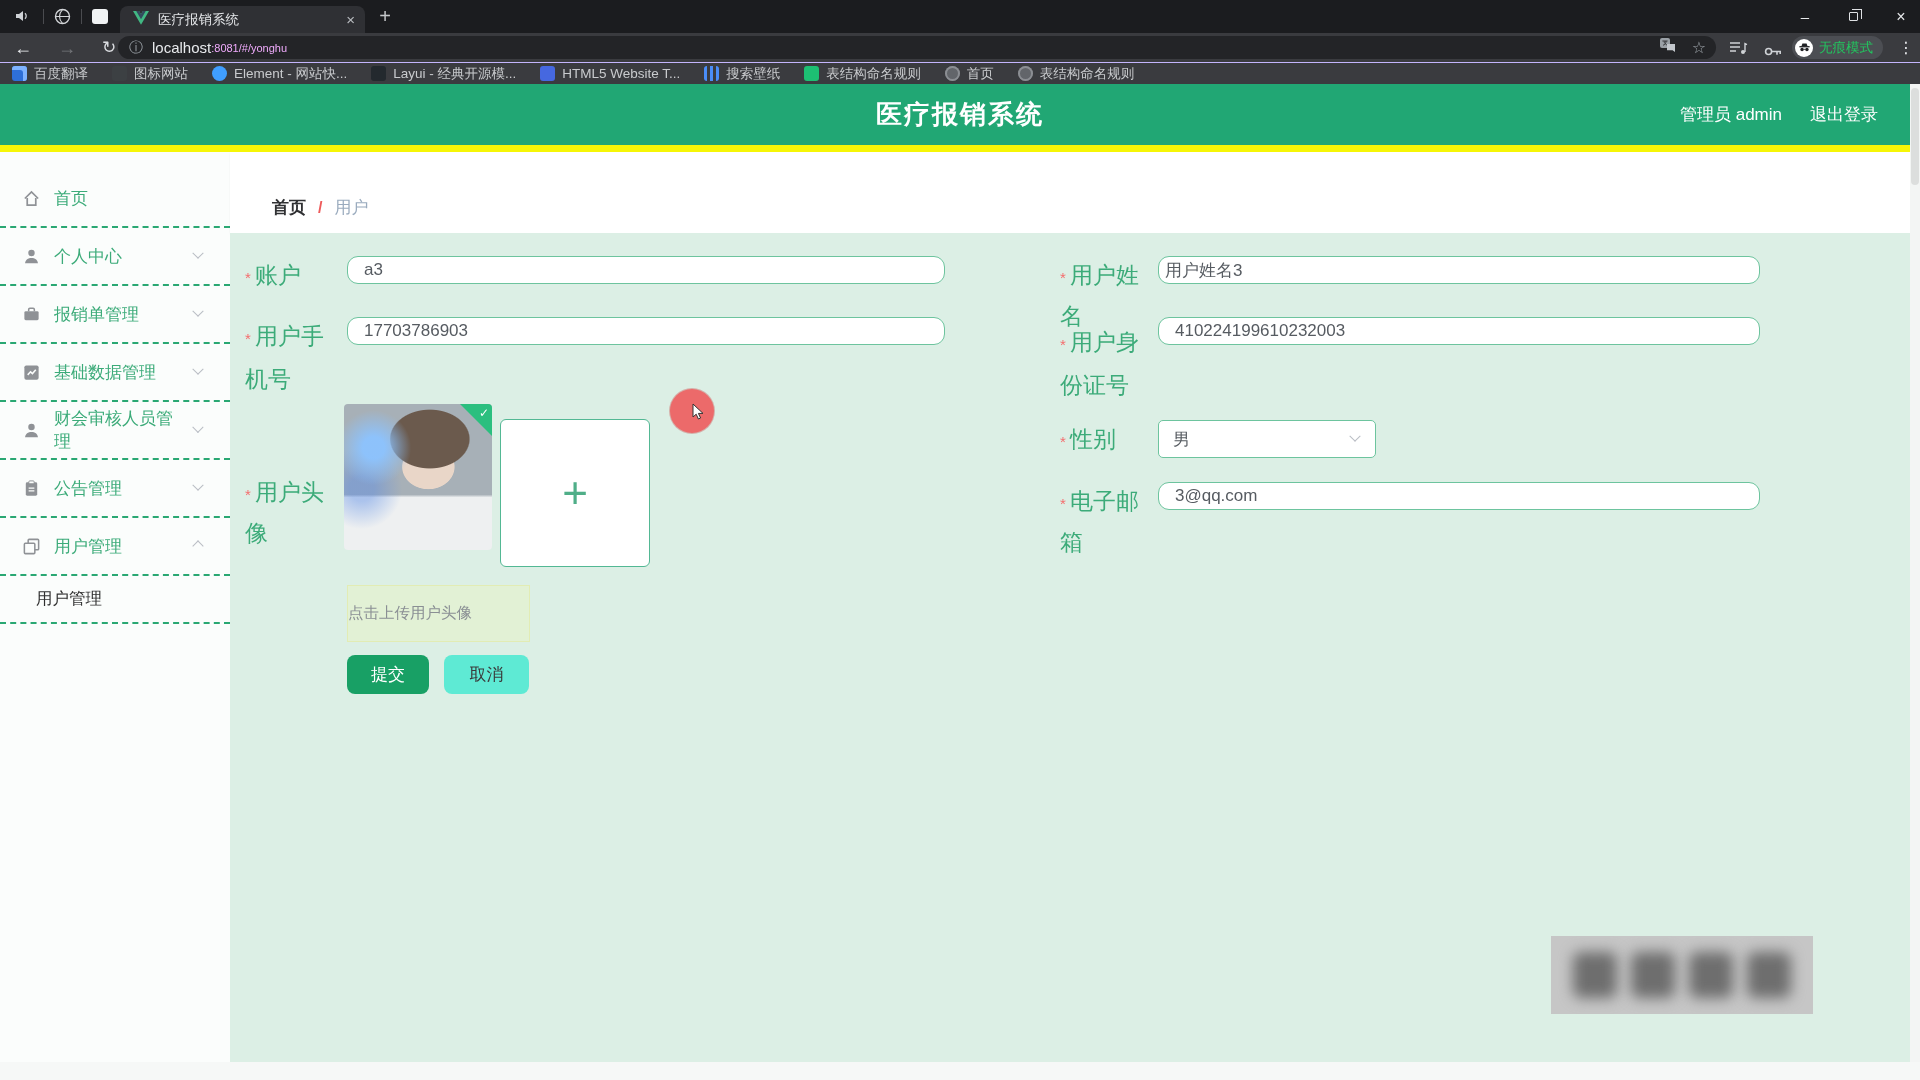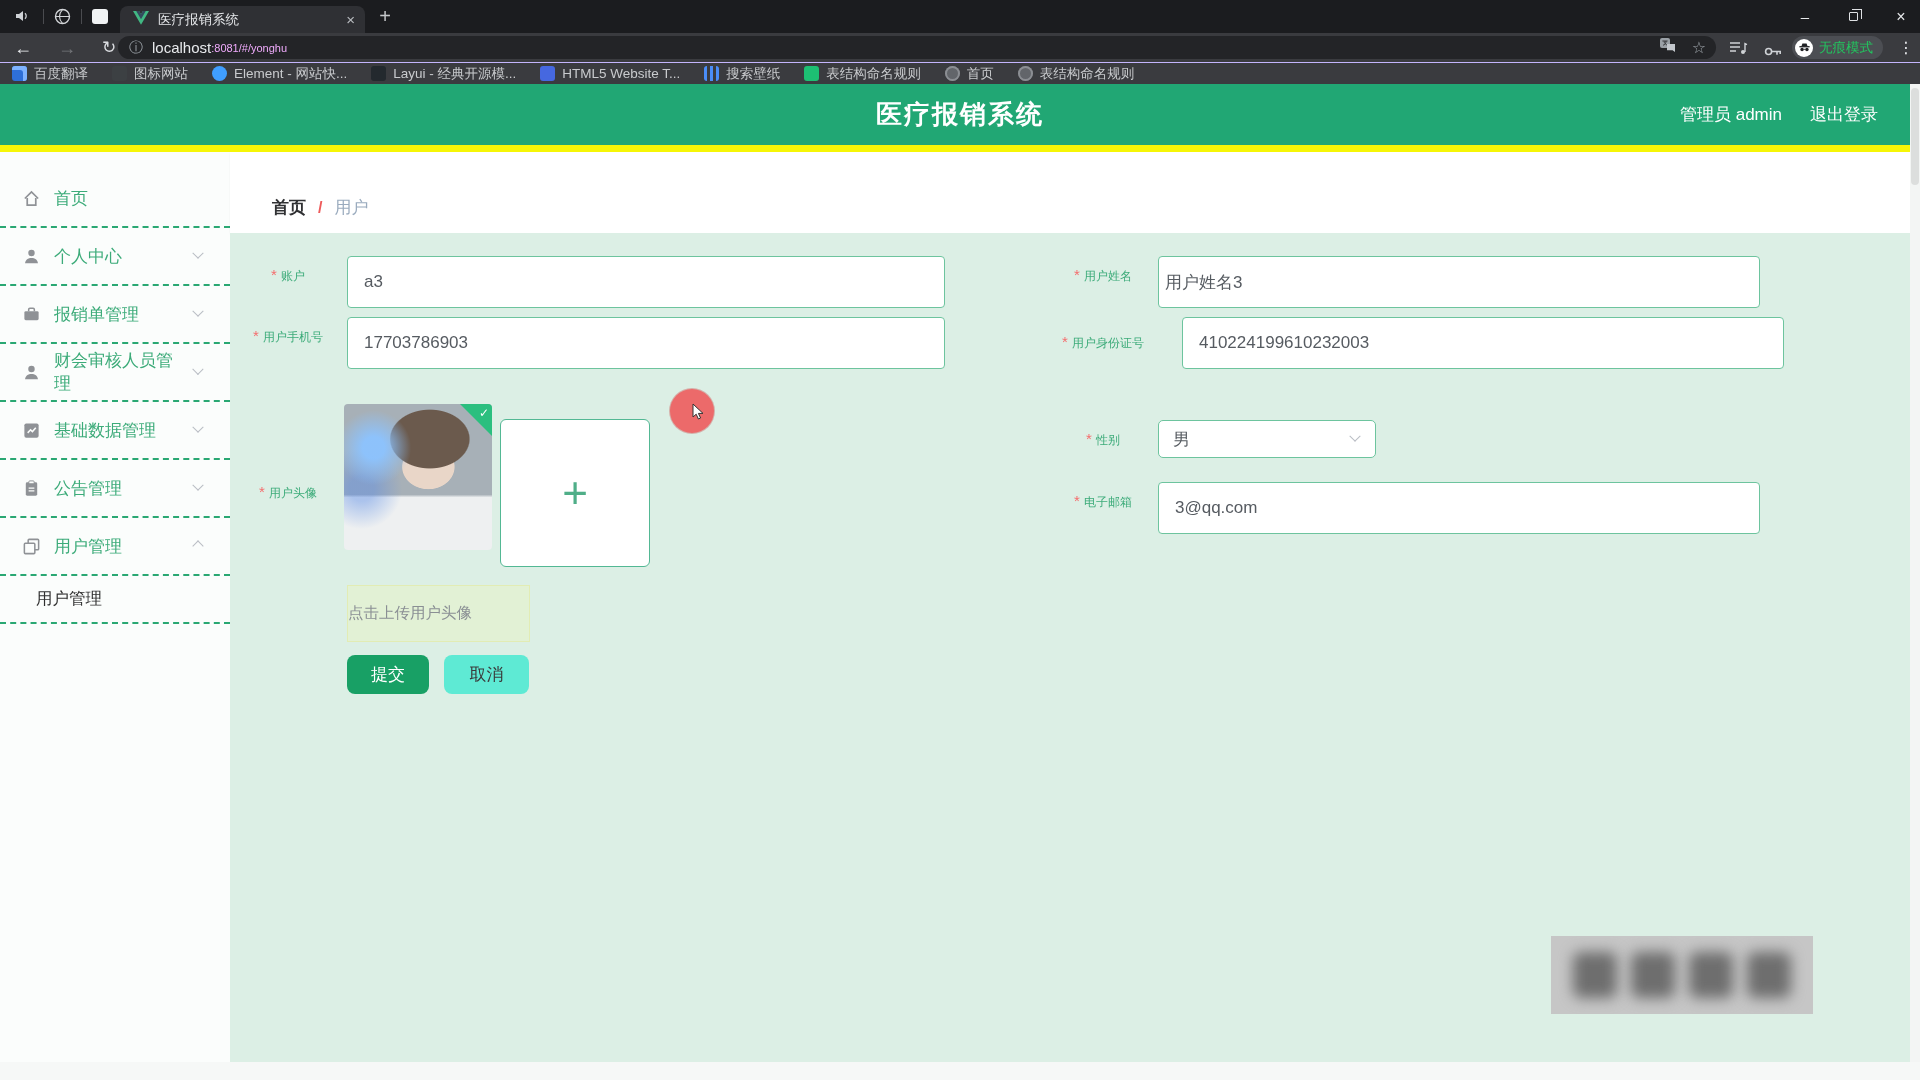--- a/index.html
+++ b/index.html
@@ -71,24 +71,24 @@
 
 
 .content{position:absolute;left:230px;top:152px;width:1680px;height:910px;background:#fff}
 .crumbstrip{position:absolute;left:0;top:0;right:0;height:81px;background:#fff;box-shadow:0 1px 2px rgba(0,0,0,.05)}
 .crumb{position:absolute;left:42px;top:44px;display:flex;gap:12px;align-items:center}
 .crumb-home{font-size:17px;color:#303133;font-weight:bold}
 .crumb-sep{font-size:16px;color:#ee5b5b;font-weight:bold}
 .crumb-cur{font-size:17px;color:#9aabbe}
 .panel{position:absolute;left:0;top:81px;right:0;bottom:0;background:#dcefe5}
 
-.flabel{position:absolute;width:86px;text-align:center;font-size:12px;color:#3cab79;line-height:38px}
+.flabel{position:absolute;width:86px;text-align:left;font-size:23px;color:#3cab79;line-height:38px}
 .flabel.two{line-height:40px}
 .flabel::before{content:"* ";color:#f56c6c;font-size:15px}
-.finput{position:absolute;height:52px;background:#fff;border:1px solid #6dc49e;border-radius:4px;font-size:17px;color:#565b61;padding:0 16px;font-family:"Liberation Sans","DejaVu Sans",sans-serif;outline:none}
+.finput{position:absolute;height:28px;background:#fff;border:1px solid #6dc49e;border-radius:11px;font-size:17px;color:#565b61;padding:0 16px;font-family:"Liberation Sans","DejaVu Sans",sans-serif;outline:none}
 .fselect{position:absolute;height:38px;background:#fff;border:1px solid #6dc49e;border-radius:5px;display:flex;align-items:center;padding:0 14px}
 .fselect .val{font-size:17px;color:#565b61}
 .fselect .chev{margin-left:auto;margin-right:2px;transform:rotate(45deg) translate(-2px,-2px)}
 
 .avatar-img{position:absolute;left:114px;top:171px;width:148px;height:146px;border-radius:4px;overflow:hidden;
  background:
   radial-gradient(circle at 20% 30%, rgba(140,195,255,.95) 0 7%, rgba(120,170,255,0) 24%),
   radial-gradient(circle at 12% 58%, rgba(90,140,230,.45) 0 8%, transparent 26%),
   radial-gradient(ellipse 44% 33% at 58% 24%, #6b5a4d 0 60%, rgba(107,90,77,0) 62%),
   radial-gradient(ellipse 30% 26% at 57% 43%, #e9d6c8 0 58%, rgba(233,214,200,0) 60%),
@@ -266,32 +266,32 @@
     <div class="snav-item">
       <svg class="sic" width="19" height="19" viewBox="0 0 20 20">
           <rect x="2.5" y="6.5" width="15" height="9.5" rx="1.5" fill="#8f9296"></rect>
           <path d="M7 6.5V4.8c0-.7.6-1.3 1.3-1.3h3.4c.7 0 1.3.6 1.3 1.3v1.7" stroke="#8f9296" fill="none" stroke-width="1.6"></path>
         </svg>
       <span class="snav-label">报销单管理</span>
       <span class="chev down"></span>
     </div>
     <div class="snav-item">
       <svg class="sic" width="19" height="19" viewBox="0 0 20 20">
+          <rect x="2.5" y="2.5" width="15" height="15" rx="2" fill="#8f9296"></rect>
+          <path d="M6 12.5l3-3.2 2 1.8 3.5-4" stroke="#fbfdfc" fill="none" stroke-width="1.6"></path>
+        </svg>
+      <span class="snav-label">基础数据管理</span>
+      <span class="chev down"></span>
+    </div>
+    <div class="snav-item">
+      <svg class="sic" width="19" height="19" viewBox="0 0 20 20">
           <circle cx="10" cy="6.3" r="3.4" fill="#8f9296"></circle>
           <path d="M3.2 17.2c.4-3.8 3.2-5.6 6.8-5.6s6.4 1.8 6.8 5.6Z" fill="#8f9296"></path>
         </svg>
       <span class="snav-label">财会审核人员管理</span>
-      <span class="chev down"></span>
-    </div>
-    <div class="snav-item">
-      <svg class="sic" width="19" height="19" viewBox="0 0 20 20">
-          <rect x="2.5" y="2.5" width="15" height="15" rx="2" fill="#8f9296"></rect>
-          <path d="M6 12.5l3-3.2 2 1.8 3.5-4" stroke="#fbfdfc" fill="none" stroke-width="1.6"></path>
-        </svg>
-      <span class="snav-label">基础数据管理</span>
       <span class="chev down"></span>
     </div>
     <div class="snav-item">
       <svg class="sic" width="19" height="19" viewBox="0 0 20 20">
           <rect x="4" y="3.5" width="12" height="14" rx="1.5" fill="#8f9296"></rect>
           <rect x="7.2" y="2" width="5.6" height="3" rx="1" fill="#fbfdfc" stroke="#8f9296"></rect>
           <path d="M7 9.5h6M7 12.5h6" stroke="#fbfdfc" stroke-width="1.3"></path>
         </svg>
       <span class="snav-label">公告管理</span>
       <span class="chev down"></span>
@@ -321,21 +321,21 @@
     <div class="panel">
 
       <div class="flabel" style="left:15px;top:23px">账户</div>
       <input class="finput" style="left: 117px; top: 23px; width: 598px;" value="a3">
       <div class="flabel" style="left:830px;top:23px">用户姓名</div>
       <input class="finput" style="left: 928px; top: 23px; width: 602px; padding-left: 6px;" value="用户姓名3">
 
       <div class="flabel two" style="left:15px;top:83px">用户手机号</div>
       <input class="finput" style="left: 117px; top: 84px; width: 598px;" value="17703786903">
       <div class="flabel two" style="left:830px;top:89px">用户身份证号</div>
-      <input class="finput" style="left: 928px; top: 84px; width: 602px; margin-left: 24px;" value="410224199610232003">
+      <input class="finput" style="left: 928px; top: 84px; width: 602px;" value="410224199610232003">
 
       <div class="flabel" style="left:15px;top:240px">用户头像</div>
       <div class="avatar-img">
         <span class="avatar-badge"></span>
         <span class="avatar-check">✓</span>
       </div>
       <div class="uploadbox">
         <span class="upload-plus">+</span>
       </div>
       <div class="hintbox">

